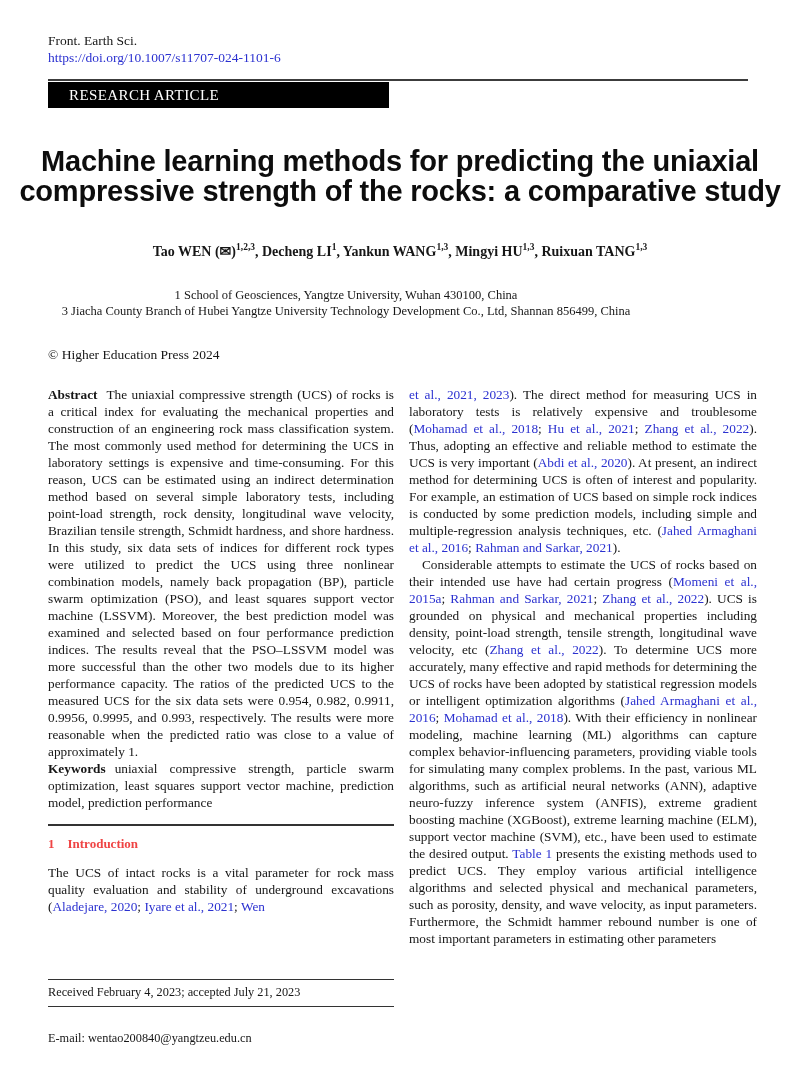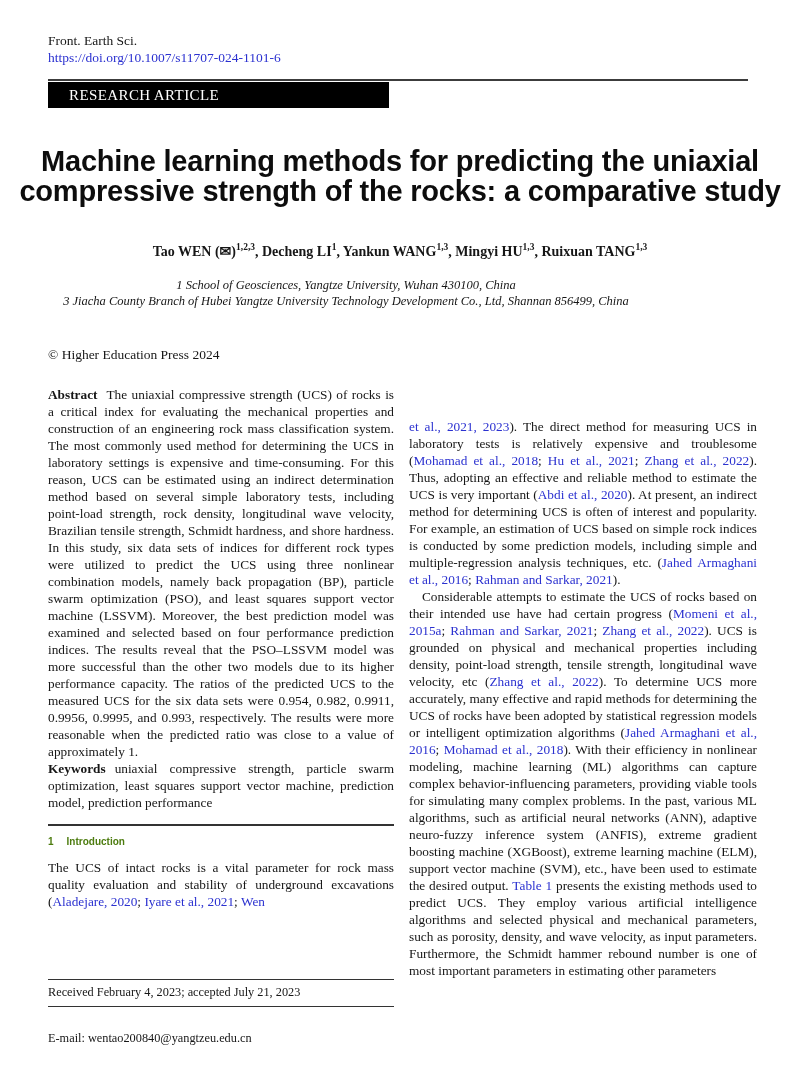--- a/index.html
+++ b/index.html
@@ -26,40 +26,40 @@
   }
   .title .tl { display:block; }
 
   .authors {
     position:absolute; top:243px; left:0; width:800px; text-align:center;
     font-weight:bold; font-size:14px;
   }
   .authors sup { font-size:9.5px; line-height:0; }
 
   .affils {
-    position:absolute; top:278px; left:0; width:692px; text-align:center;
-    font-size:12.5px; line-height:15.5px;font-style:italic;
+    position:absolute; top:288px; left:0; width:692px; text-align:center;
+    font-size:12.5px; line-height:15.5px;
   }
 
   .copyright { position:absolute; top:347px; left:48px; font-size:13.5px; }
 
   .col { position:absolute; top:386px; }
   .col-left  { left:48px;  width:346px; }
-  .col-right { left:409px; width:348px;margin-top:32px; }
+  .col-right { left:409px; width:348px; }
 
   p.body { margin:0; font-size:13.3px; line-height:17px; text-align:justify; }
   p.body .plabel { font-weight:bold; margin-right:9px; }
   p.keywords { }
   p.indent { text-indent:13px; }
   p.para2 { margin-top:0; }
 
   .secrule { margin-top:13px; height:1.5px; background:#333333; }
   .sechead {
-    margin:10px 0 0 0; font-family:Liberation Sans, sans-serif;
-    font-size:10px; font-weight:bold; color:#4d7c0f;
+    margin:10px 0 0 0; font-family:Liberation Serif, serif;
+    font-size:13px; font-weight:bold; color:#ef4444;
   }
   .sechead .secnum { margin-right:13px; }
   p.intro { margin-top:12px; }
 
   .cite { color:#2b31d0; }
 
   .footnote {
     position:absolute; left:48px; top:979px; width:346px; background:#ffffff;
     font-size:12.3px;
   }

